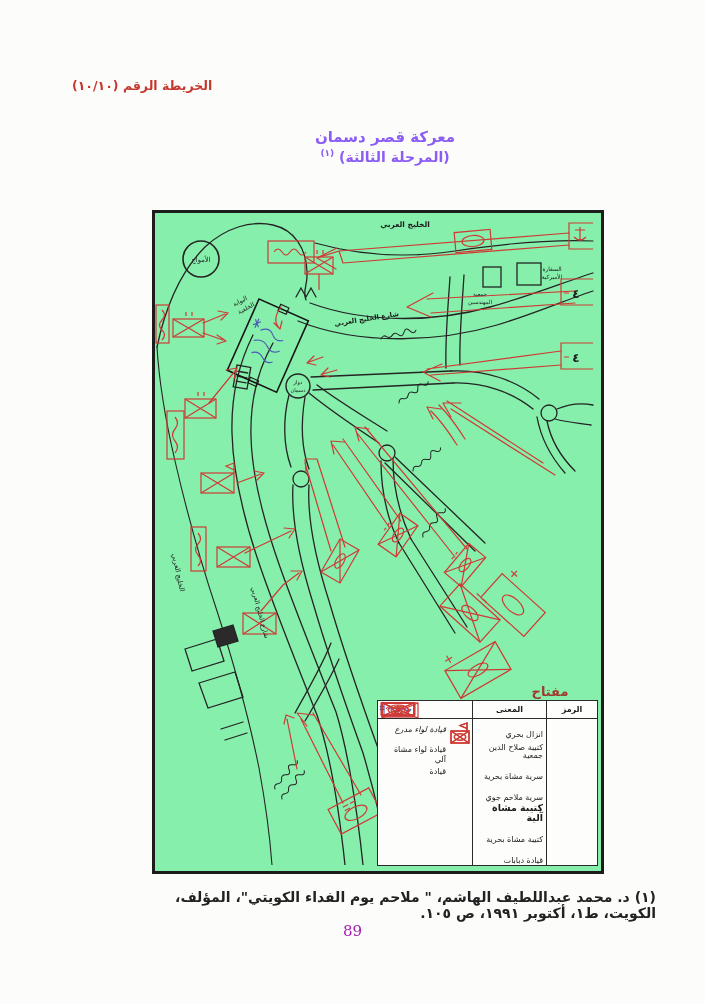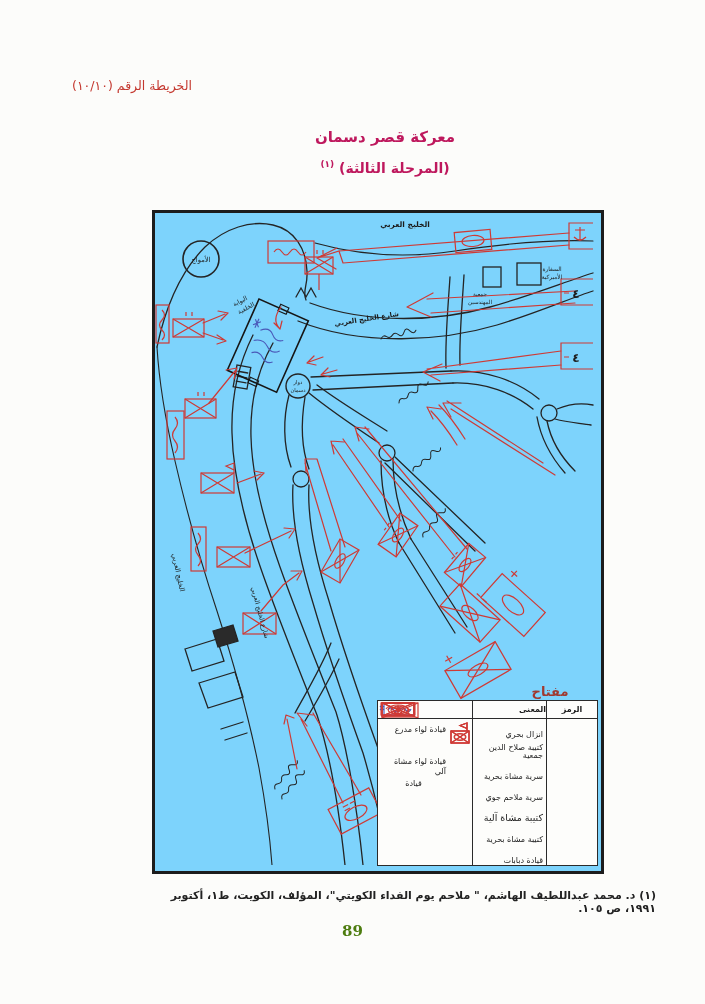--- a/index.html
+++ b/index.html
@@ -1,53 +1,53 @@
 <!DOCTYPE html>
 <html lang="ar"><head>
 <meta charset="utf-8">
 <style>
   html,body{margin:0;padding:0;}
   body{width:705px;height:1004px;position:relative;background:#fcfcfa;
        font-family:"DejaVu Sans",sans-serif;overflow:hidden;}
   .abs{position:absolute;}
   
-  .map-number{left:72px;top:78px;color:#c4382f;font-size:12.5px;font-weight:normal;direction:rtl;}
-  .map-title{left:250px;top:128px;width:270px;text-align:center;color:#be185d;direction:rtl;}
+  .map-number{left:72px;top:78px;color:#c4382f;font-size:12.5px;font-weight:bold;direction:rtl;}
+  .map-title{left:250px;top:128px;width:270px;text-align:center;color:#8b5cf6;direction:rtl;}
   .map-title .t1{font-size:15px;font-weight:bold;}
-  .map-title .t2{font-size:14px;font-weight:bold;margin-top:13px;}
+  .map-title .t2{font-size:14px;font-weight:bold;margin-top:2px;}
   .map-title sup{font-size:9px;}
   
-  .map-frame{left:152px;top:210px;width:446px;height:658px;border:3px solid #1c1c1c;background:#7dd3fc;}
+  .map-frame{left:152px;top:210px;width:446px;height:658px;border:3px solid #1c1c1c;background:#86efac;}
   .map-frame svg{position:absolute;left:0;top:0;}
   svg text{font-family:"DejaVu Sans",sans-serif;fill:#1c1c1c;}
   
   .legend{left:222px;top:487px;width:219px;height:164px;border:1.6px solid #2a2a2a;
           direction:rtl;display:flex;background:#fdfdfb;font-size:8px;color:#1c1c1c;}
   .legend-title{left:352px;top:471px;width:86px;text-align:center;font-size:13px;
                 font-weight:bold;color:#a03a30;direction:rtl;}
   .lg-right{width:124px;border-left:1.4px solid #2a2a2a;display:flex;flex-direction:column;}
   .lg-head{display:flex;height:17px;border-bottom:1.2px solid #2a2a2a;font-weight:bold;}
   .lg-head .hc1{width:50px;text-align:center;border-left:1.1px solid #2a2a2a;line-height:17px;}
-  .lg-head .hc2{flex:1;text-align:right;line-height:17px;}
+  .lg-head .hc2{flex:1;text-align:center;line-height:17px;}
   .lrow{display:flex;flex:1;align-items:flex-end;}
   .lsym{width:50px;border-left:1.1px solid #2a2a2a;align-self:stretch;display:flex;
         align-items:center;justify-content:center;}
   .lmean{flex:1;padding-right:3px;line-height:1.05;}
-  .lmean.bold{font-weight:normal;font-size:9.5px;}
+  .lmean.bold{font-weight:bold;font-size:9.5px;}
   .lg-left{flex:1;position:relative;}
   .lg-left .band{height:17px;border-bottom:1.2px solid #2a2a2a;}
   .cmd-syms{position:absolute;top:20px;right:0;width:24px;display:flex;flex-direction:column;gap:6px;align-items:center;}
   .cmd-texts{position:absolute;top:24px;right:26px;left:3px;text-align:right;line-height:1.25;}
-  .cmd-texts .c1{margin-bottom:22px;}
-  .cmd-texts .c3{margin-top:2px;text-align:center;}
+  .cmd-texts .c1{margin-bottom:10px;font-style:italic;}
+  .cmd-texts .c3{margin-top:2px;}
   
   .footnote{left:140px;top:889px;width:516px;direction:rtl;text-align:right;
-            font-size:11px;font-weight:bold;color:#222;}
+            font-size:14px;font-weight:bold;color:#222;}
   .page-num{left:0;top:922px;width:705px;text-align:center;
-            font-family:"DejaVu Serif",serif;font-size:15px;color:#4d7c0f;font-weight:bold;}
+            font-family:"DejaVu Serif",serif;font-size:15px;color:#a21caf;}
 </style>
 </head>
 <body>
 
 <div class="abs map-number">الخريطة الرقم (١٠/١٠)</div>
 
 <div class="abs map-title">
   <div class="t1">معركة قصر دسمان</div>
   <div class="t2">
     <span>(المرحلة الثالثة)</span>

